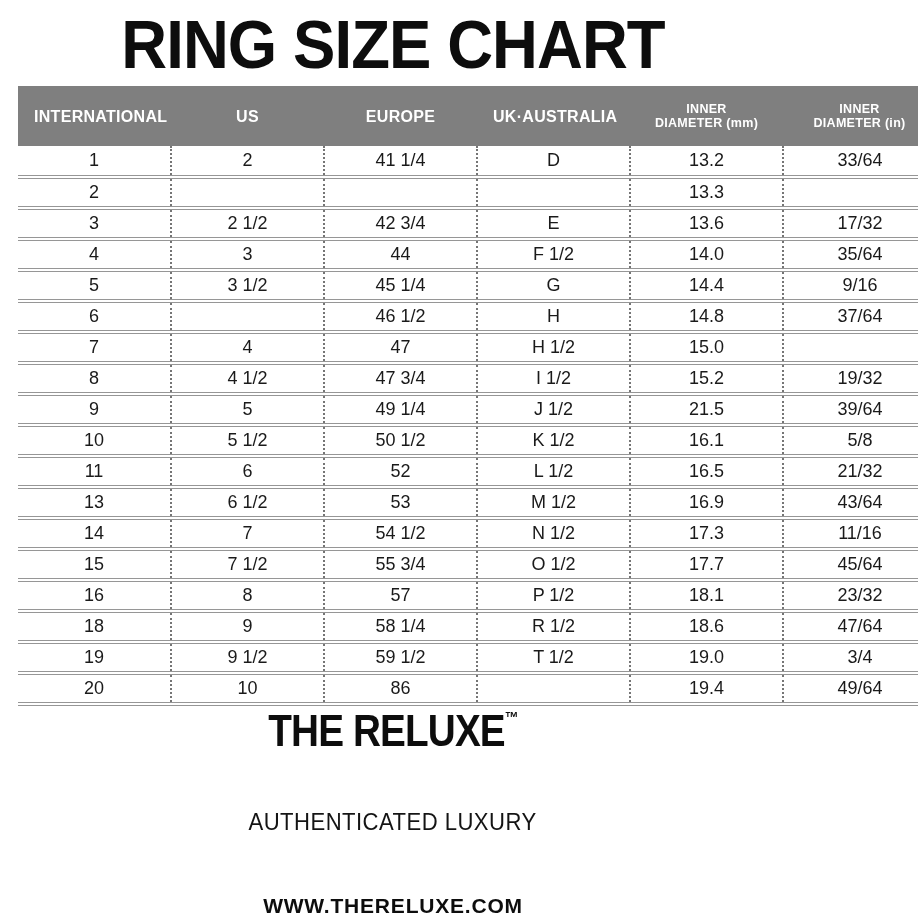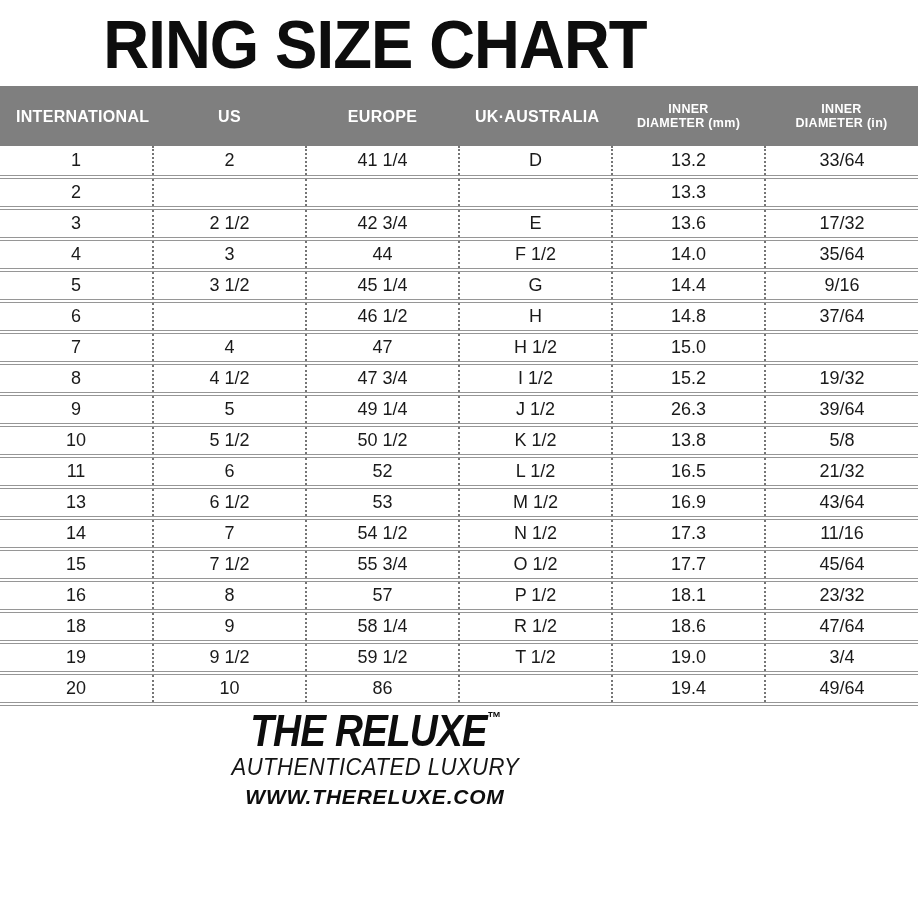--- a/index.html
+++ b/index.html
@@ -2,21 +2,21 @@
 <html><head>
 <meta charset="utf-8">
 <style>
   * { margin: 0; padding: 0; box-sizing: border-box; }
   html, body {
     width: 918px; height: 918px;
     background: #ffffff;
     font-family: "Liberation Sans", sans-serif;
     overflow: hidden;
   }
-  .page { width: 750px; height: 918px; display: flex; flex-direction: column; }
+  .page { width: 750px; height: 918px; display: flex; flex-direction: column; margin-left: 18px; }
 
   
   .title {
     margin-top: 8px;
     height: 78px;
     text-align: center;
     font-size: 69px;
     line-height: 74px;
     font-weight: 900;
     color: #0d0d0d;
@@ -55,23 +55,22 @@
     white-space: nowrap;
   }
   table.ring-table td + td { border-left: 2px dotted #757575; }
 
   
   .footer {
     flex: 1;
     display: flex;
     flex-direction: column;
     align-items: center;
-    justify-content: flex-start;
+    justify-content: space-between;
     padding-top: 2px;
-    font-style: italic;
   }
   .brand {
     font-size: 45px;
     line-height: 46px;
     font-weight: 900;
     color: #0d0d0d;
     letter-spacing: -1px;
     transform: scaleX(0.86);
     white-space: nowrap;
   }
@@ -198,29 +197,29 @@
           <td>47 3/4</td>
           <td>I 1/2</td>
           <td>15.2</td>
           <td>19/32</td>
         </tr>
         <tr>
           <td>9</td>
           <td>5</td>
           <td>49 1/4</td>
           <td>J 1/2</td>
-          <td>26.3</td>
+          <td>21.5</td>
           <td>39/64</td>
         </tr>
         <tr>
           <td>10</td>
           <td>5 1/2</td>
           <td>50 1/2</td>
           <td>K 1/2</td>
-          <td>13.8</td>
+          <td>16.1</td>
           <td>5/8</td>
         </tr>
         <tr>
           <td>11</td>
           <td>6</td>
           <td>52</td>
           <td>L 1/2</td>
           <td>16.5</td>
           <td>21/32</td>
         </tr>

